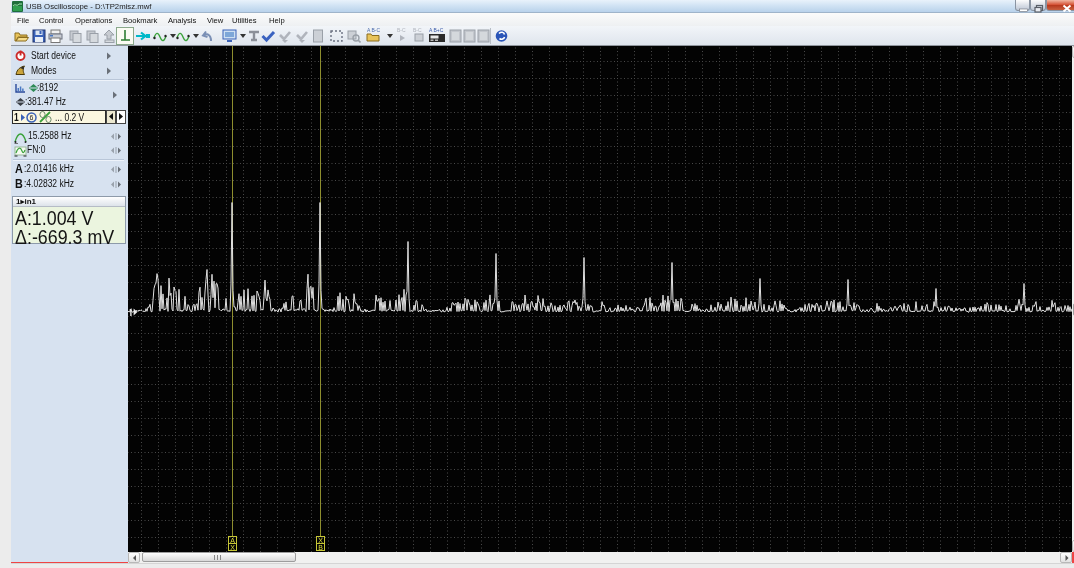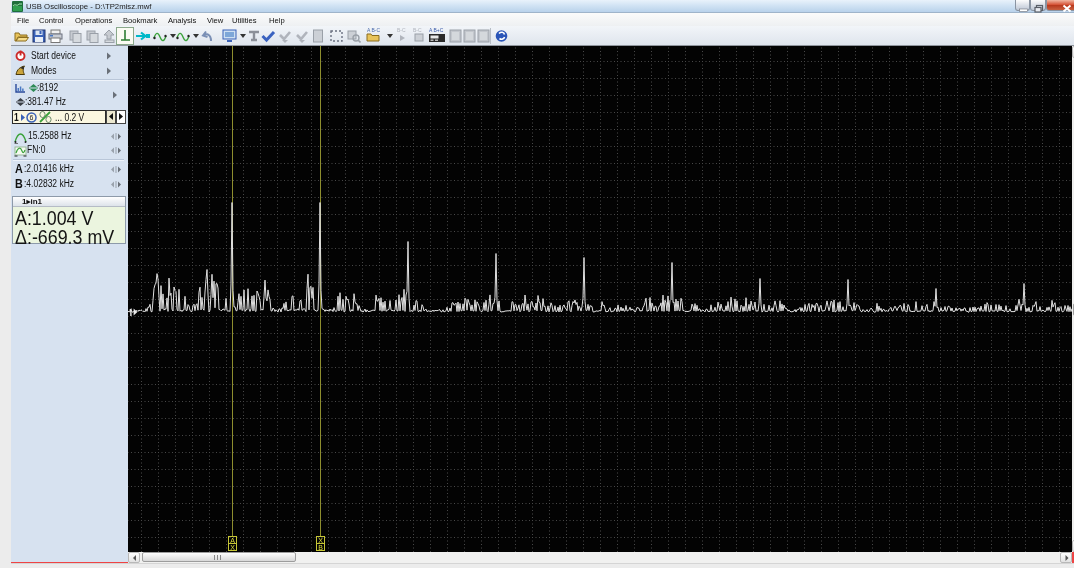--- a/index.html
+++ b/index.html
@@ -1,21 +1,21 @@
 <!DOCTYPE html>
 <html><head><meta charset="utf-8"><style>
 *{margin:0;padding:0;box-sizing:border-box}
 html,body{width:1074px;height:568px;overflow:hidden;font-family:"Liberation Sans",sans-serif;background:#ececec}
 .abs{position:absolute}
 .rowtxt{font-size:10px;color:#111;white-space:nowrap;transform:scaleX(0.85);transform-origin:0 0}
 .mitem{top:0;height:13px;line-height:15px;font-size:8px;color:#111;transform:scaleX(0.95);transform-origin:0 0}
 .wbtn{top:0;height:11px;border:1px solid #8a94a2;border-top:none;border-radius:0 0 3px 3px}
 .sbtn{background:linear-gradient(#fdfdfd,#e2e2e2);border:1px solid #b8b8b8;border-radius:2px}
 .mbox{left:1px;width:114px;background:#ebf5df;border:1px solid #8d9aa9}
-.mhead{height:10px;background:linear-gradient(#ffffff,#dde3ea);border-bottom:1px solid #b5bcc6;font-size:8px;font-weight:bold;color:#111;padding-left:9px;line-height:10px}
+.mhead{height:10px;background:linear-gradient(#ffffff,#dde3ea);border-bottom:1px solid #b5bcc6;font-size:8px;font-weight:bold;color:#111;padding-left:3px;line-height:10px}
 .mval{position:absolute;left:2px;font-size:21px;color:#141414;transform:scaleX(0.85);transform-origin:0 0;white-space:nowrap;line-height:19px}
 </style></head><body>
 <div class="abs" style="left:11px;top:0;width:1074px;height:568px;background:#ef4444">
 <div class="abs" style="left:0;top:0;width:1074px;height:13px;background:linear-gradient(#e9f2fb,#d4e5f5 40%,#b9d2eb);border-bottom:1px solid #9fb4ca">
 <svg class="abs" style="left:1px;top:1px" width="11" height="11">
         <rect width="11" height="11" rx="1" fill="#1e6e3c"></rect>
         <rect x="1" y="5" width="9" height="5" fill="#2e9e50"></rect>
         <path d="M1 5 C3 2,5 6,7 3 L10 3" stroke="#9fe8b0" stroke-width="1" fill="none"></path>
       </svg>
 <div class="abs" style="left:15px;top:0px;font-size:8px;color:#222;line-height:13px;white-space:nowrap;transform:scaleX(0.97);transform-origin:0 0">USB Oscilloscope - D:\TP2misz.mwf</div>

